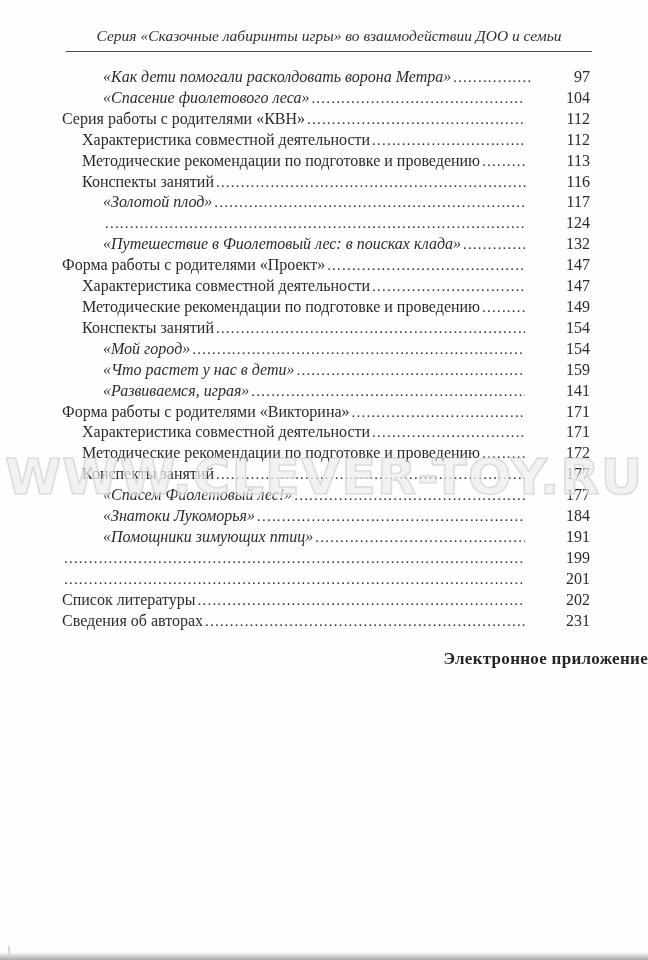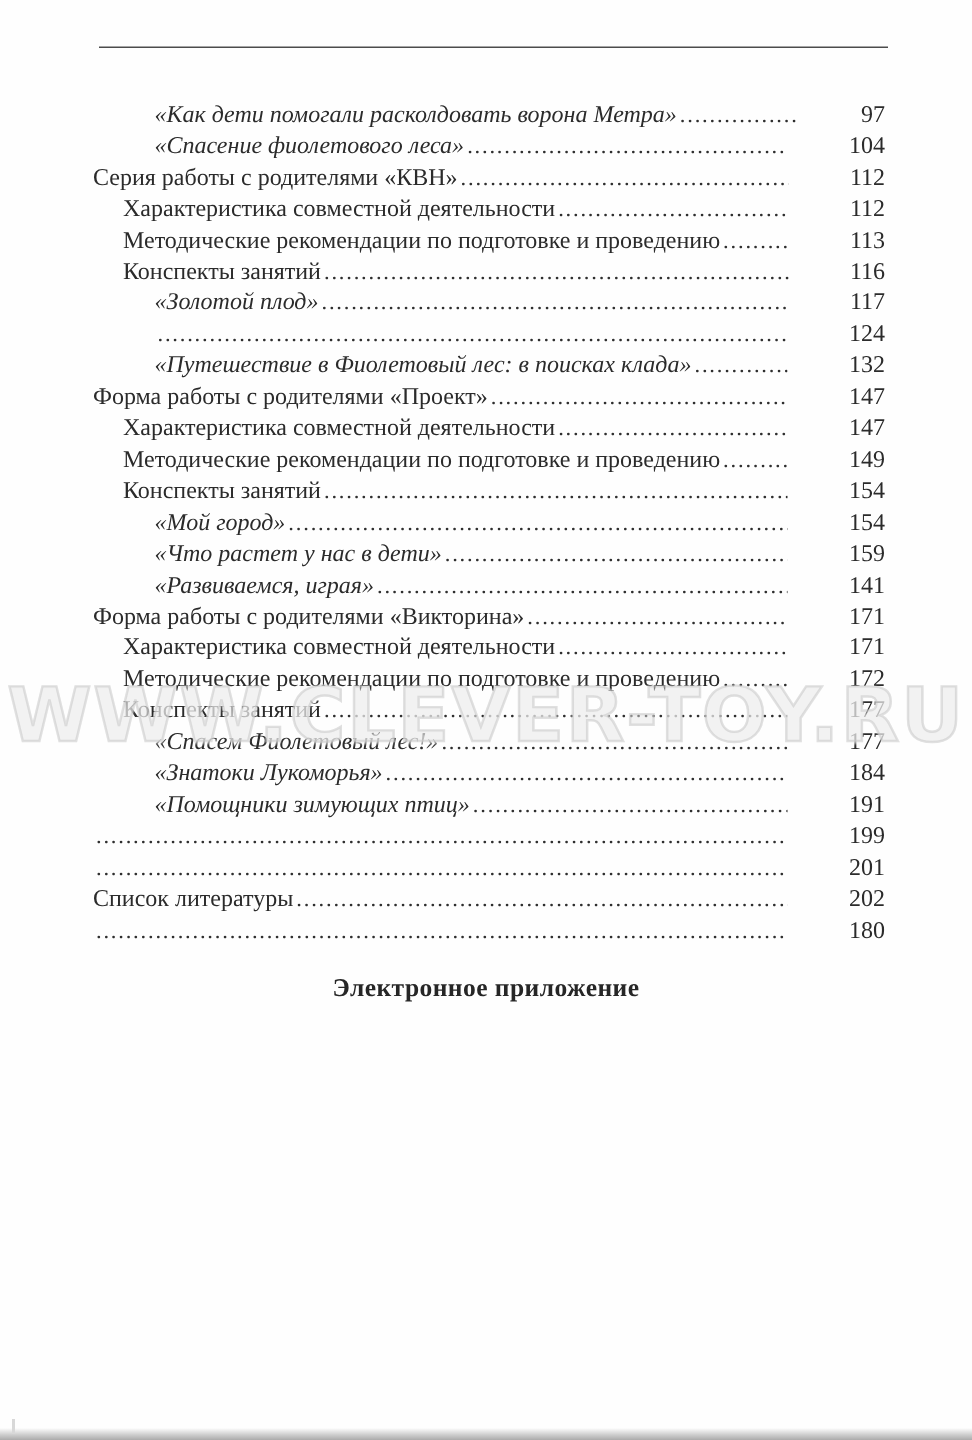--- a/index.html
+++ b/index.html
@@ -95,21 +95,21 @@
     white-space: nowrap;
     transform: scaleX(1.02);
   }
 
   
   .appendix-heading {
     position: absolute;
     top: 649px;
     left: 0;
     width: 648px;
-    text-align: center;
+    text-align: right;
     font-weight: bold;
     font-size: 17px;
     color: #262626;
     letter-spacing: 0.3px;
   }
 
   
   .scan-edge-bottom {
     position: absolute;
     bottom: 0;
@@ -126,20 +126,21 @@
     height: 10px;
     background: #d8d8d8;
   }
 </style>
 </head>
 <body>
 
 <div class="page">
 
   <div class="header">
+    <div class="header-text">Серия «Сказочные лабиринты игры» во взаимодействии ДОО и семьи</div>
     <div class="header-rule"></div>
   </div>
 
   <div class="toc" id="toc">
     <div class="toc-row ind-2 italic">
       <span class="label">«Как дети помогали расколдовать ворона Метра»</span>
       <span class="leader"></span>
       <span class="pagenum">97</span>
     </div>
 
@@ -284,22 +285,23 @@
       <span class="pagenum">201</span>
     </div>
 
     <div class="toc-row ind-0">
       <span class="label">Список литературы</span>
       <span class="leader"></span>
       <span class="pagenum">202</span>
     </div>
 
     <div class="toc-row ind-0">
-      <span class="leader"></span>
-      <span class="pagenum">180</span>
+      <span class="label">Сведения об авторах</span>
+      <span class="leader"></span>
+      <span class="pagenum">231</span>
     </div>
   </div>
 
   <div class="watermark">WWW.CLEVER-TOY.RU</div>
 
   <div class="appendix-heading">Электронное приложение</div>
 
   <div class="scan-edge-bottom"></div>
   <div class="scan-edge-left"></div>
 

